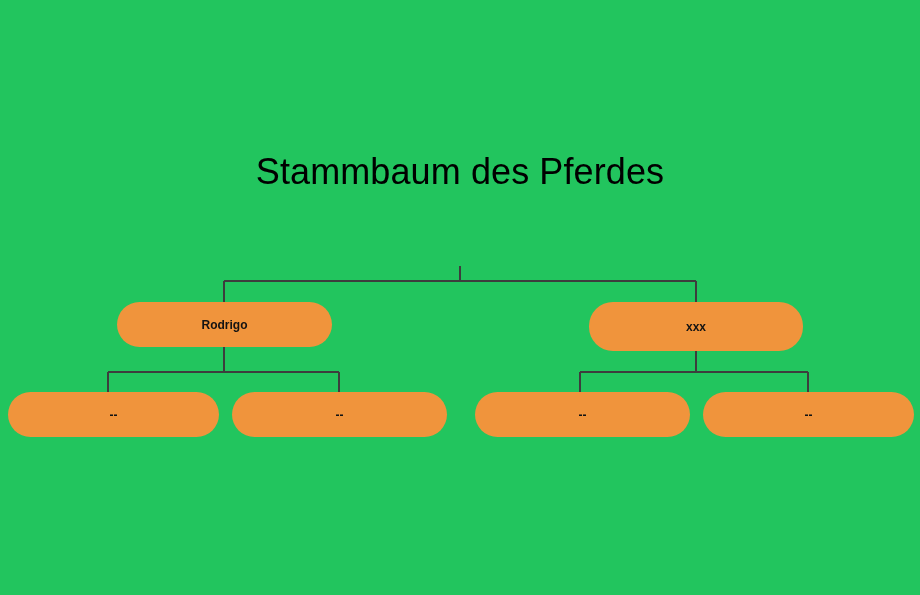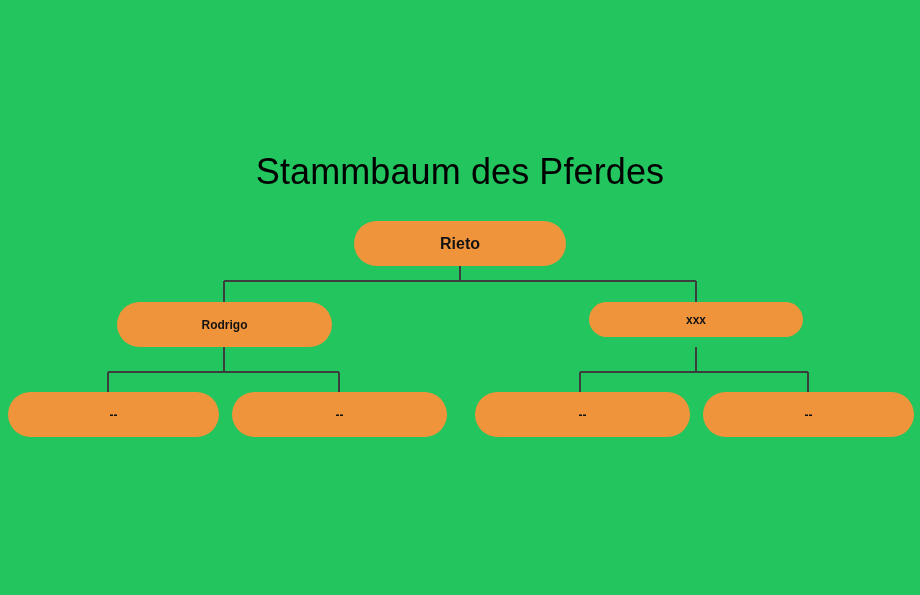--- a/index.html
+++ b/index.html
@@ -71,21 +71,21 @@
     font-weight: 700;
     font-size: 16px;
   }
   .node-label {
     display: block;
   }
 
   
   .n-root   { left: 354px; top: 221px; width: 212px; height: 45px; }
   .n-l2a    { left: 117px; top: 302px; width: 215px; height: 45px; }
-  .n-l2b    { left: 589px; top: 302px; width: 214px; height: 35px; text-align: right; }
+  .n-l2b    { left: 589px; top: 302px; width: 214px; height: 49px; text-align: right; }
   .n-l3a    { left:   8px; top: 392px; width: 211px; height: 45px; }
   .n-l3b    { left: 232px; top: 392px; width: 215px; height: 45px; }
   .n-l3c    { left: 475px; top: 392px; width: 215px; height: 45px; }
   .n-l3d    { left: 703px; top: 392px; width: 211px; height: 45px; }
 </style>
 </head>
 <body>
 
 <div id="root-canvas">
 
@@ -104,23 +104,20 @@
     <line x1="108" y1="372" x2="339" y2="372"></line>
     <line x1="108" y1="372" x2="108" y2="392"></line>
     <line x1="339" y1="372" x2="339" y2="392"></line>
 
     <line x1="696" y1="347" x2="696" y2="372"></line>
     <line x1="580" y1="372" x2="808" y2="372"></line>
     <line x1="580" y1="372" x2="580" y2="392"></line>
     <line x1="808" y1="372" x2="808" y2="392"></line>
   </svg>
 
-  <div class="node is-root n-root">
-    <span class="node-label">Rieto</span>
-  </div>
 
   <div class="node n-l2a">
     <span class="node-label">Rodrigo</span>
   </div>
 
   <div class="node n-l2b">
     <span class="node-label">xxx</span>
   </div>
 
   <div class="node n-l3a">

